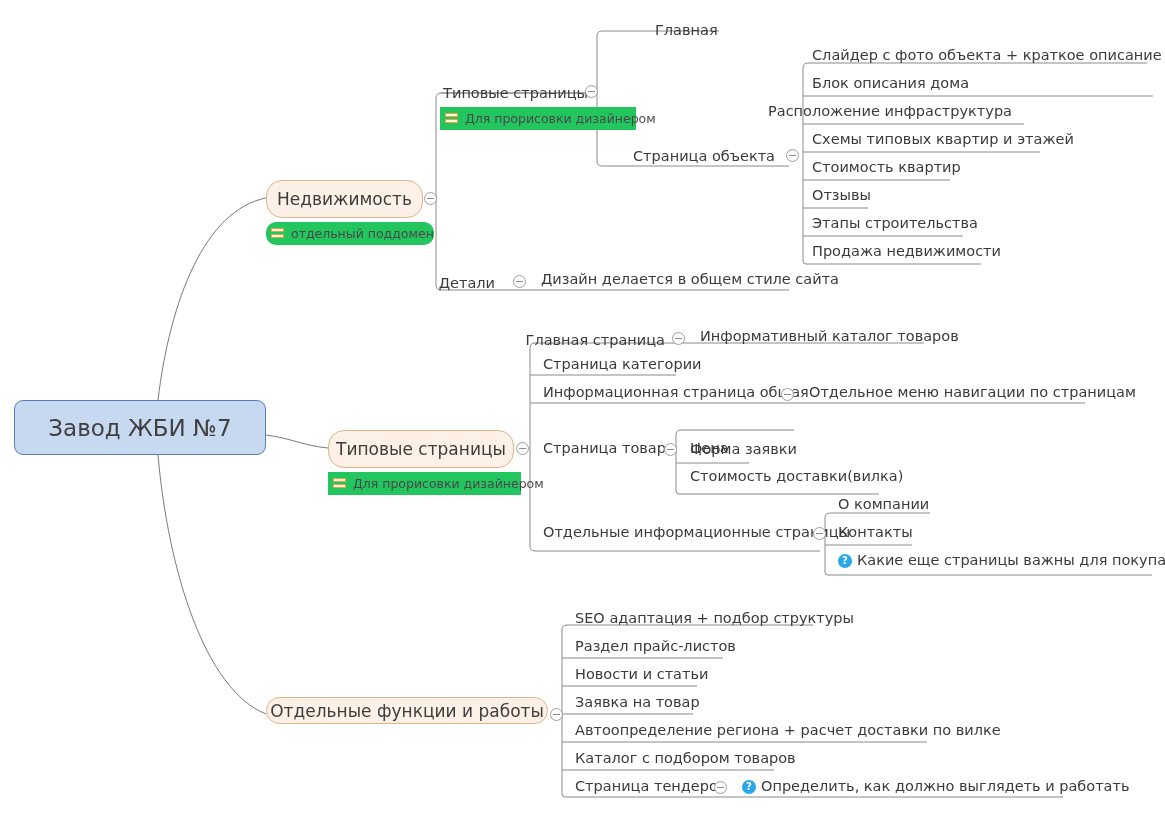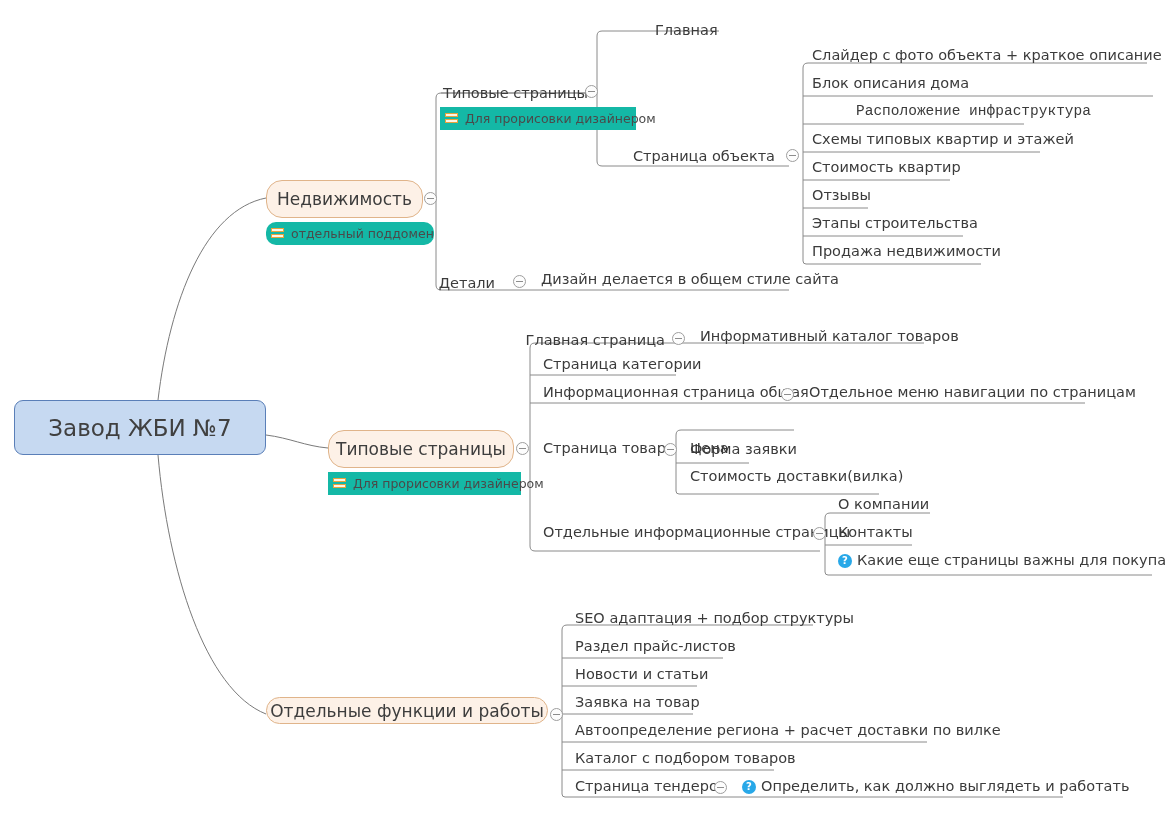--- a/index.html
+++ b/index.html
@@ -61,21 +61,21 @@
     font-size: 14.5px;
     color: #3b3b3b;
     display: flex;
     align-items: flex-end;
     line-height: 1;
   }
   .leaf.rightal{ justify-content: flex-end; }
 
   
   .note {
-    background: #14b8a6;
+    background: #22c55e;
     font-size: 12.5px;
     color: #4a4a4a;
     display: flex;
     align-items: center;
     gap: 7px;
     padding: 3px 6px 3px 5px;
     box-sizing: border-box;
   }
   .note-icon {
     width: 13px; height: 13px;
@@ -244,21 +244,21 @@
     <span>Страница объекта</span>
   </div>
   <div class="toggle" style="left:786px; top:149px;"></div>
 
   <div class="node leaf" style="left:812px; top:48px;">
     <span>Слайдер с фото объекта + краткое описание и цена</span>
   </div>
   <div class="node leaf" style="left:812px; top:76px;">
     <span>Блок описания дома</span>
   </div>
-  <div class="node leaf" style="left:856px; top:104px;font-family:Liberation Mono, monospace;">
+  <div class="node leaf" style="left:768px; top:104px;">
     <span>Расположение инфраструктура</span>
   </div>
   <div class="node leaf" style="left:812px; top:132px;">
     <span>Схемы типовых квартир и этажей</span>
   </div>
   <div class="node leaf" style="left:812px; top:160px;">
     <span>Стоимость квартир</span>
   </div>
   <div class="node leaf" style="left:812px; top:188px;">
     <span>Отзывы</span>

